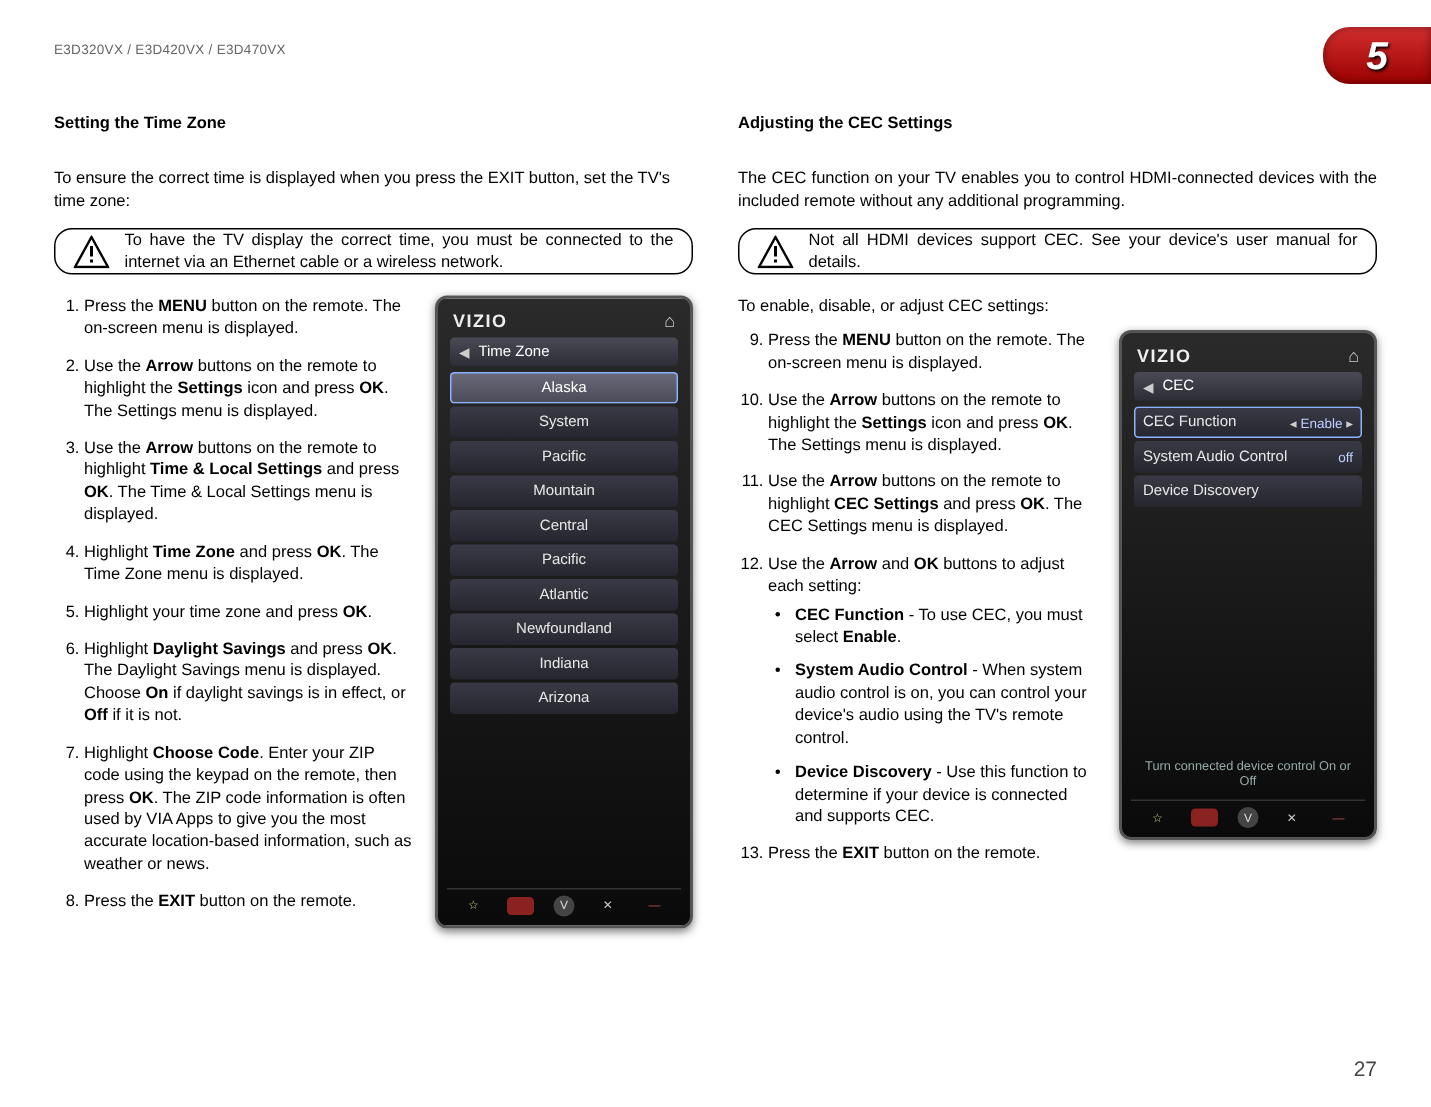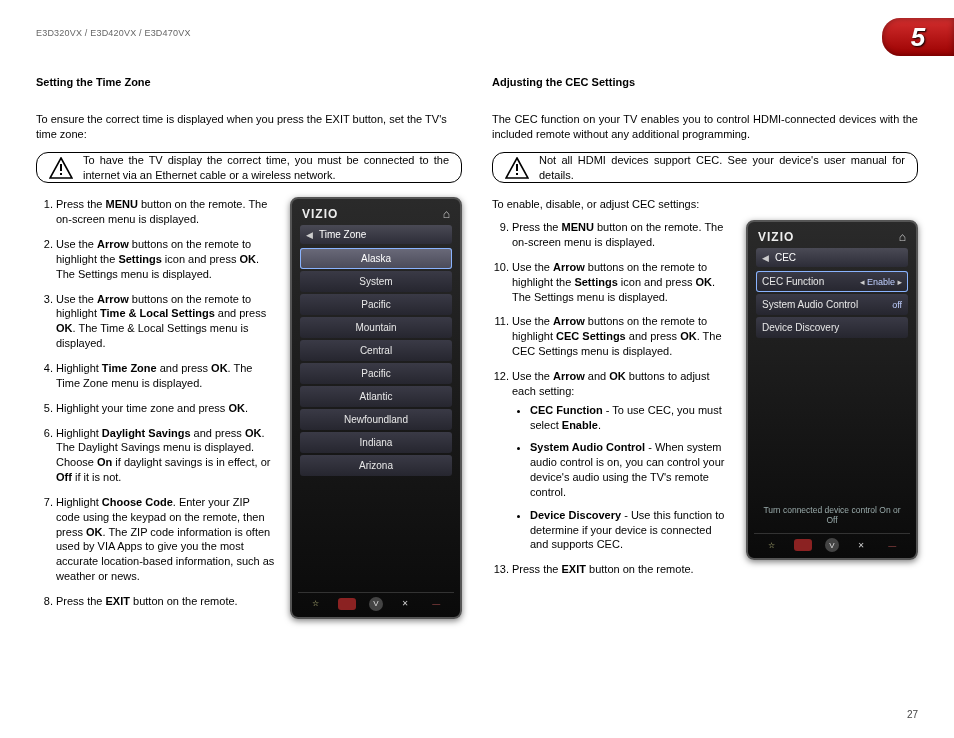--- a/index.html
+++ b/index.html
@@ -84,21 +84,21 @@
   .dev-hint { color:#9aa; font-size:8.5px; text-align:center; padding:6px 4px 4px; line-height:1.2;}
   .dev-footer {
     display:flex; justify-content:space-around; align-items:center;
     padding:4px 2px 0 2px; margin-top:4px;
     border-top:1px solid #333;
   }
   .fbtn { width:18px; height:12px; border-radius:3px; display:flex; align-items:center; justify-content:center; font-size:8px; color:#ddd;}
   .fbtn.star{color:#cc8;} .fbtn.red{background:#8b2222;} .fbtn.v{background:#444;border-radius:50%;width:14px;height:14px;}
   .fbtn.x{color:#ccc;} .fbtn.dash{color:#b55;}
   .spacer-fill { flex:1 1 auto; }
-  .page-num { position:absolute; bottom:18px; right:36px; font-size:10px; color:#444;}
+  .page-num { position:absolute; bottom:18px; right:36px; font-size:14px; color:#444;}
   .tri { font-size:9px; color:#ccc; }
 </style>
 </head>
 <body>
 
 <div class="header-row">
   <div class="model-line">E3D320VX / E3D420VX / E3D470VX</div>
 </div>
 <div class="page-tab">
     <span>5</span>

